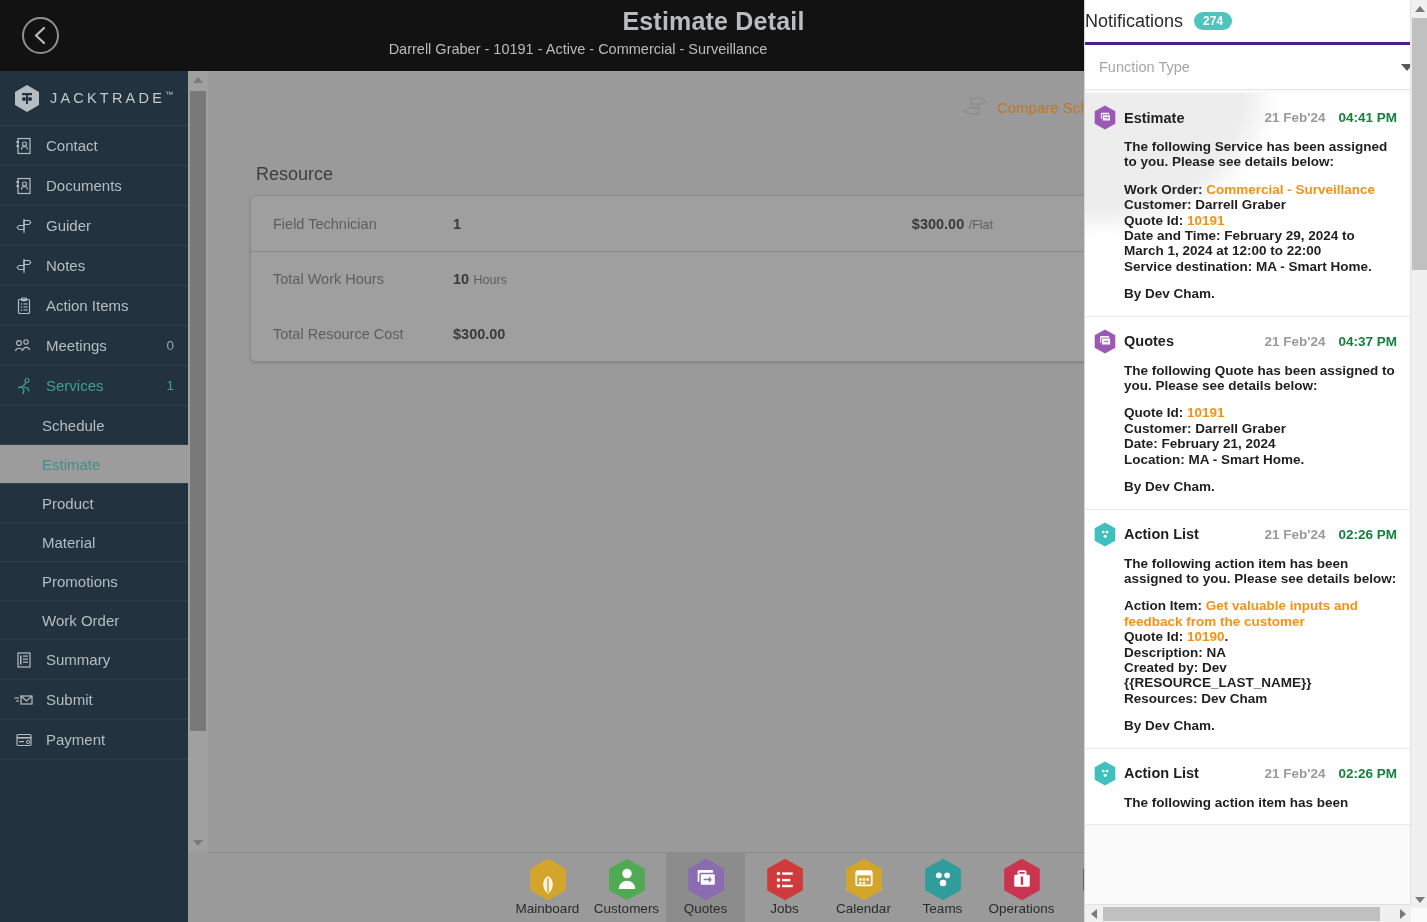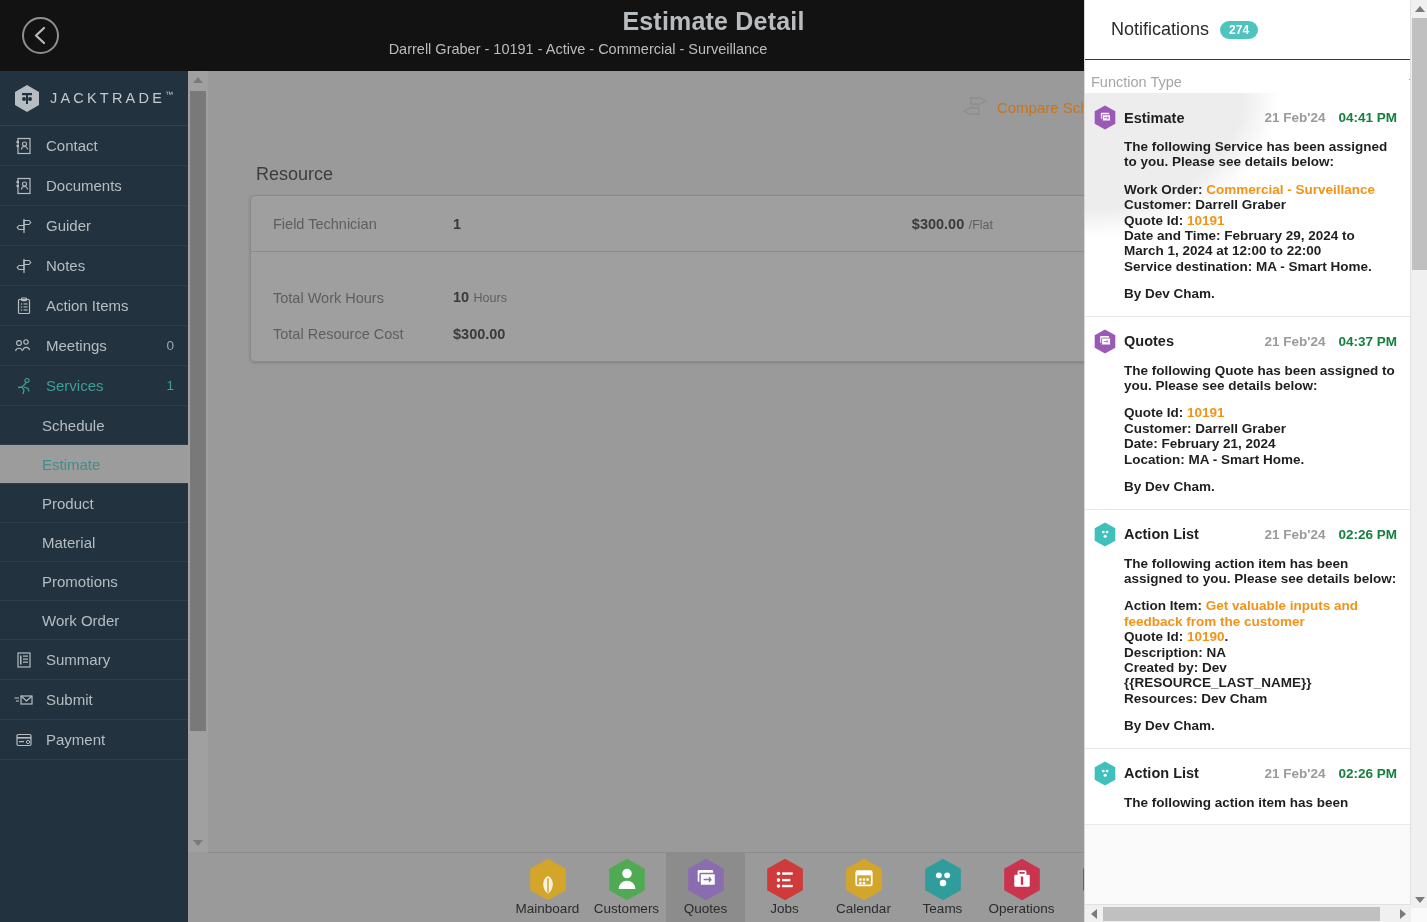--- a/index.html
+++ b/index.html
@@ -112,21 +112,21 @@
   .section-title {
     position: absolute; left: 48px; top: 93px; font-size: 18px; color: #3d3d3d;
   }
   .card {
     position: absolute; left: 42px; top: 124px; width: 1010px;
     background: rgba(255,255,255,0.05);
     border: 1px solid #8a8a8a; border-radius: 5px;
     box-shadow: 0 1px 3px rgba(0,0,0,0.18);
   }
   .card-row { display: flex; align-items: center; height: 55px; padding: 0 22px; position: relative; }
-  .card-row.div { border-top: 1px solid #8a8a8a; align-items: flex-end; }
+  .card-row.div { border-top: 1px solid #8a8a8a; }
   .lbl { color: #5e5e5e; font-size: 14.5px; }
   .rowval { color: #3a3a3a; font-size: 14.5px; font-weight: bold; }
   .unit { color: #5e5e5e; font-weight: normal; font-size: 12.5px; }
   .c-name { width: 180px; }
   .c-qty  { width: 240px; }
   .c-rate { width: 300px; text-align: right; }
   .c-tot  { width: 180px; text-align: right; }
 
   
   .bottomnav {
@@ -143,31 +143,31 @@
   .bn-ico { height: 40px; display: flex; align-items: center; }
   .bn-label { margin-top: 1px; }
 
   
   .notif {
     position: absolute; right: 0; top: 0; width: 343px; height: 922px;
     background: #fafafa; z-index: 20; border-left: 1px solid #d8d8d8;
     overflow: hidden;
   }
   .notif-head {
-    height: 60px; background: #fff; display: flex; align-items: center;
-    padding-left: 26px; border-bottom: 1px solid #4c1d95;
+    height: 45px; background: #fff; display: flex; align-items: center;
+    padding-left: 0; border-bottom: 3px solid #4c1d95;
   }
   .notif-title { font-size: 18px; color: #2b2b2b; }
   .notif-badge {
     margin-left: 11px; background: #4fc3bd; color: #fff; font-size: 12px;
     border-radius: 10px; padding: 2px 9px; font-weight: 600;
   }
   .notif-filter {
     height: 45px; background: #fff; display: flex; align-items: center;
-    padding: 0 6px; border-bottom: 1px solid #e4e4e4; cursor: pointer;
+    padding: 0 14px; border-bottom: 1px solid #e4e4e4; cursor: pointer;
     justify-content: space-between;
   }
   .nf-text { color: #a6a6a6; font-size: 14.5px; }
   .caret { width: 0; height: 0; border-left: 6px solid transparent;
            border-right: 6px solid transparent; border-top: 7px solid #585858; }
 
   .notif-list { position: absolute; left: 0; top: 93px; width: 326px; bottom: 14px; overflow: hidden; }
   .ncard { padding: 12px 14px 14px 9px; border-bottom: 1px solid #e8e8e8;
            background: #fff; position: relative; cursor: pointer; }
   .ncard.highlight { background: #f2f2f2; }

